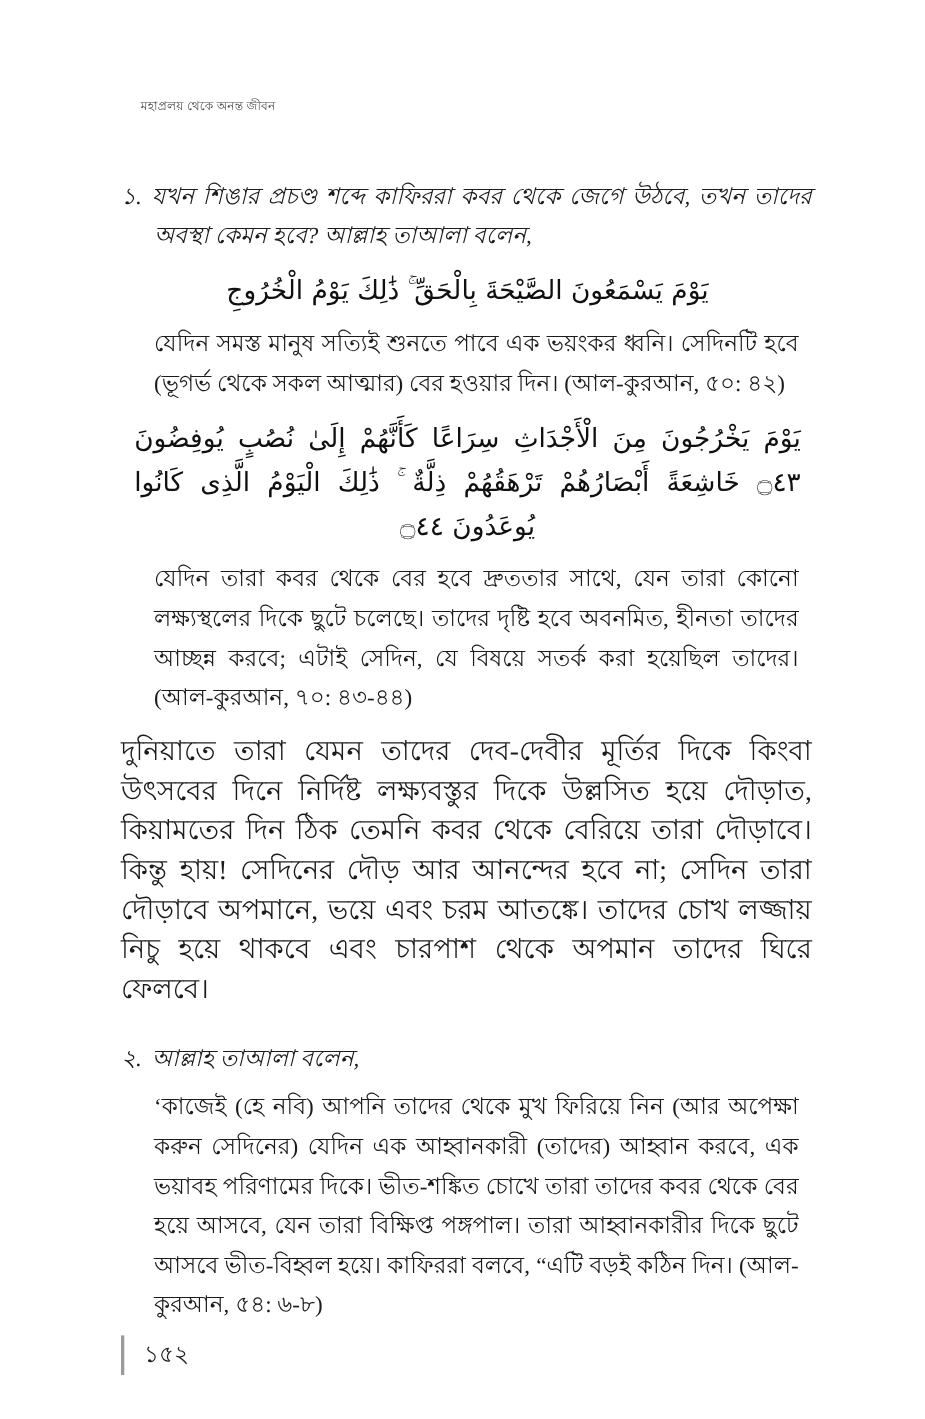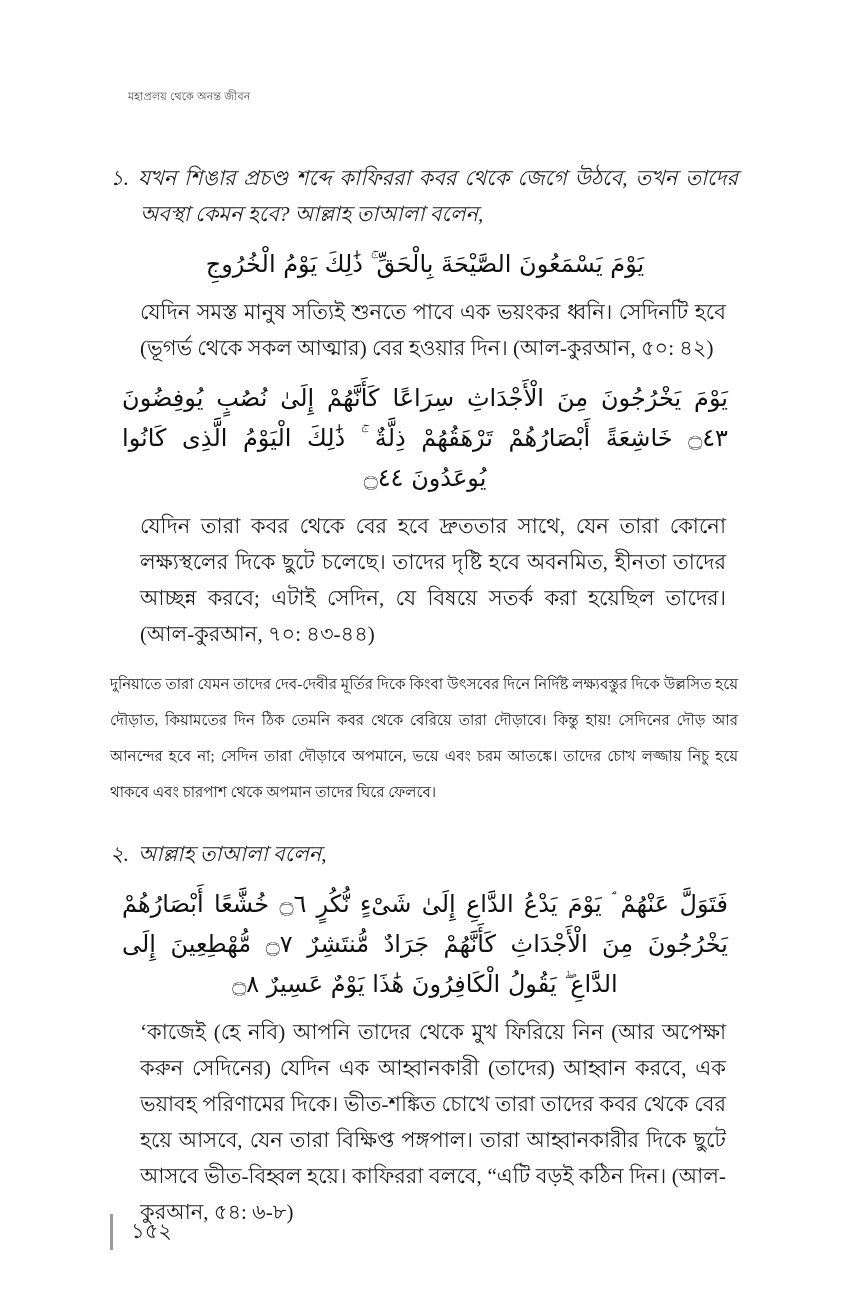--- a/index.html
+++ b/index.html
@@ -47,21 +47,21 @@
   }
   .arabic.single { text-align:left; }
   .translation {
     margin:8px 12px 8px 30px;
     font-size:21px;
     line-height:36px;
     text-align:justify;
   }
   .commentary {
     margin:14px 0 0 0;
-    font-size:15px;
+    font-size:25px;
     line-height:36px;
     text-align:justify;
   }
   .section2 { margin-top:26px; }
   .footer {
     position:absolute;
     left:110px; top:1214px;
     display:flex;
     align-items:center;
   }
@@ -99,21 +99,20 @@
       <p class="translation">যেদিন তারা কবর থেকে বের হবে দ্রুততার সাথে, যেন তারা কোনো লক্ষ্যস্থলের দিকে ছুটে চলেছে। তাদের দৃষ্টি হবে অবনমিত, হীনতা তাদের আচ্ছন্ন করবে; এটাই সেদিন, যে বিষয়ে সতর্ক করা হয়েছিল তাদের। (আল-কুরআন, ৭০: ৪৩-৪৪)</p>
 
       <p class="commentary">দুনিয়াতে তারা যেমন তাদের দেব-দেবীর মূর্তির দিকে কিংবা উৎসবের দিনে নির্দিষ্ট লক্ষ্যবস্তুর দিকে উল্লসিত হয়ে দৌড়াত, কিয়ামতের দিন ঠিক তেমনি কবর থেকে বেরিয়ে তারা দৌড়াবে। কিন্তু হায়! সেদিনের দৌড় আর আনন্দের হবে না; সেদিন তারা দৌড়াবে অপমানে, ভয়ে এবং চরম আতঙ্কে। তাদের চোখ লজ্জায় নিচু হয়ে থাকবে এবং চারপাশ থেকে অপমান তাদের ঘিরে ফেলবে।</p>
     </section>
 
     <section class="section2">
       <p class="numbered">
         <span class="num">২.</span><span>আল্লাহ তাআলা বলেন,</span>
       </p>
 
-      <p class="arabic">فَتَوَلَّ عَنْهُمْ ۘ يَوْمَ يَدْعُ الدَّاعِ إِلَىٰ شَىْءٍ نُّكُرٍ ۝٦ خُشَّعًا أَبْصَارُهُمْ يَخْرُجُونَ مِنَ الْأَجْدَاثِ كَأَنَّهُمْ جَرَادٌ مُّنتَشِرٌ ۝٧ مُّهْطِعِينَ إِلَى الدَّاعِ ۖ يَقُولُ الْكَافِرُونَ هَٰذَا يَوْمٌ عَسِيرٌ ۝٨</p>
 
       <p class="translation">‘কাজেই (হে নবি) আপনি তাদের থেকে মুখ ফিরিয়ে নিন (আর অপেক্ষা করুন সেদিনের) যেদিন এক আহ্বানকারী (তাদের) আহ্বান করবে, এক ভয়াবহ পরিণামের দিকে। ভীত-শঙ্কিত চোখে তারা তাদের কবর থেকে বের হয়ে আসবে, যেন তারা বিক্ষিপ্ত পঙ্গপাল। তারা আহ্বানকারীর দিকে ছুটে আসবে ভীত-বিহ্বল হয়ে। কাফিররা বলবে, “এটি বড়ই কঠিন দিন। (আল-কুরআন, ৫৪: ৬-৮)</p>
     </section>
 
   </main>
 
   <div class="footer">
     <span class="page-bar"></span>
     <span class="page-num">১৫২</span>
   </div>

